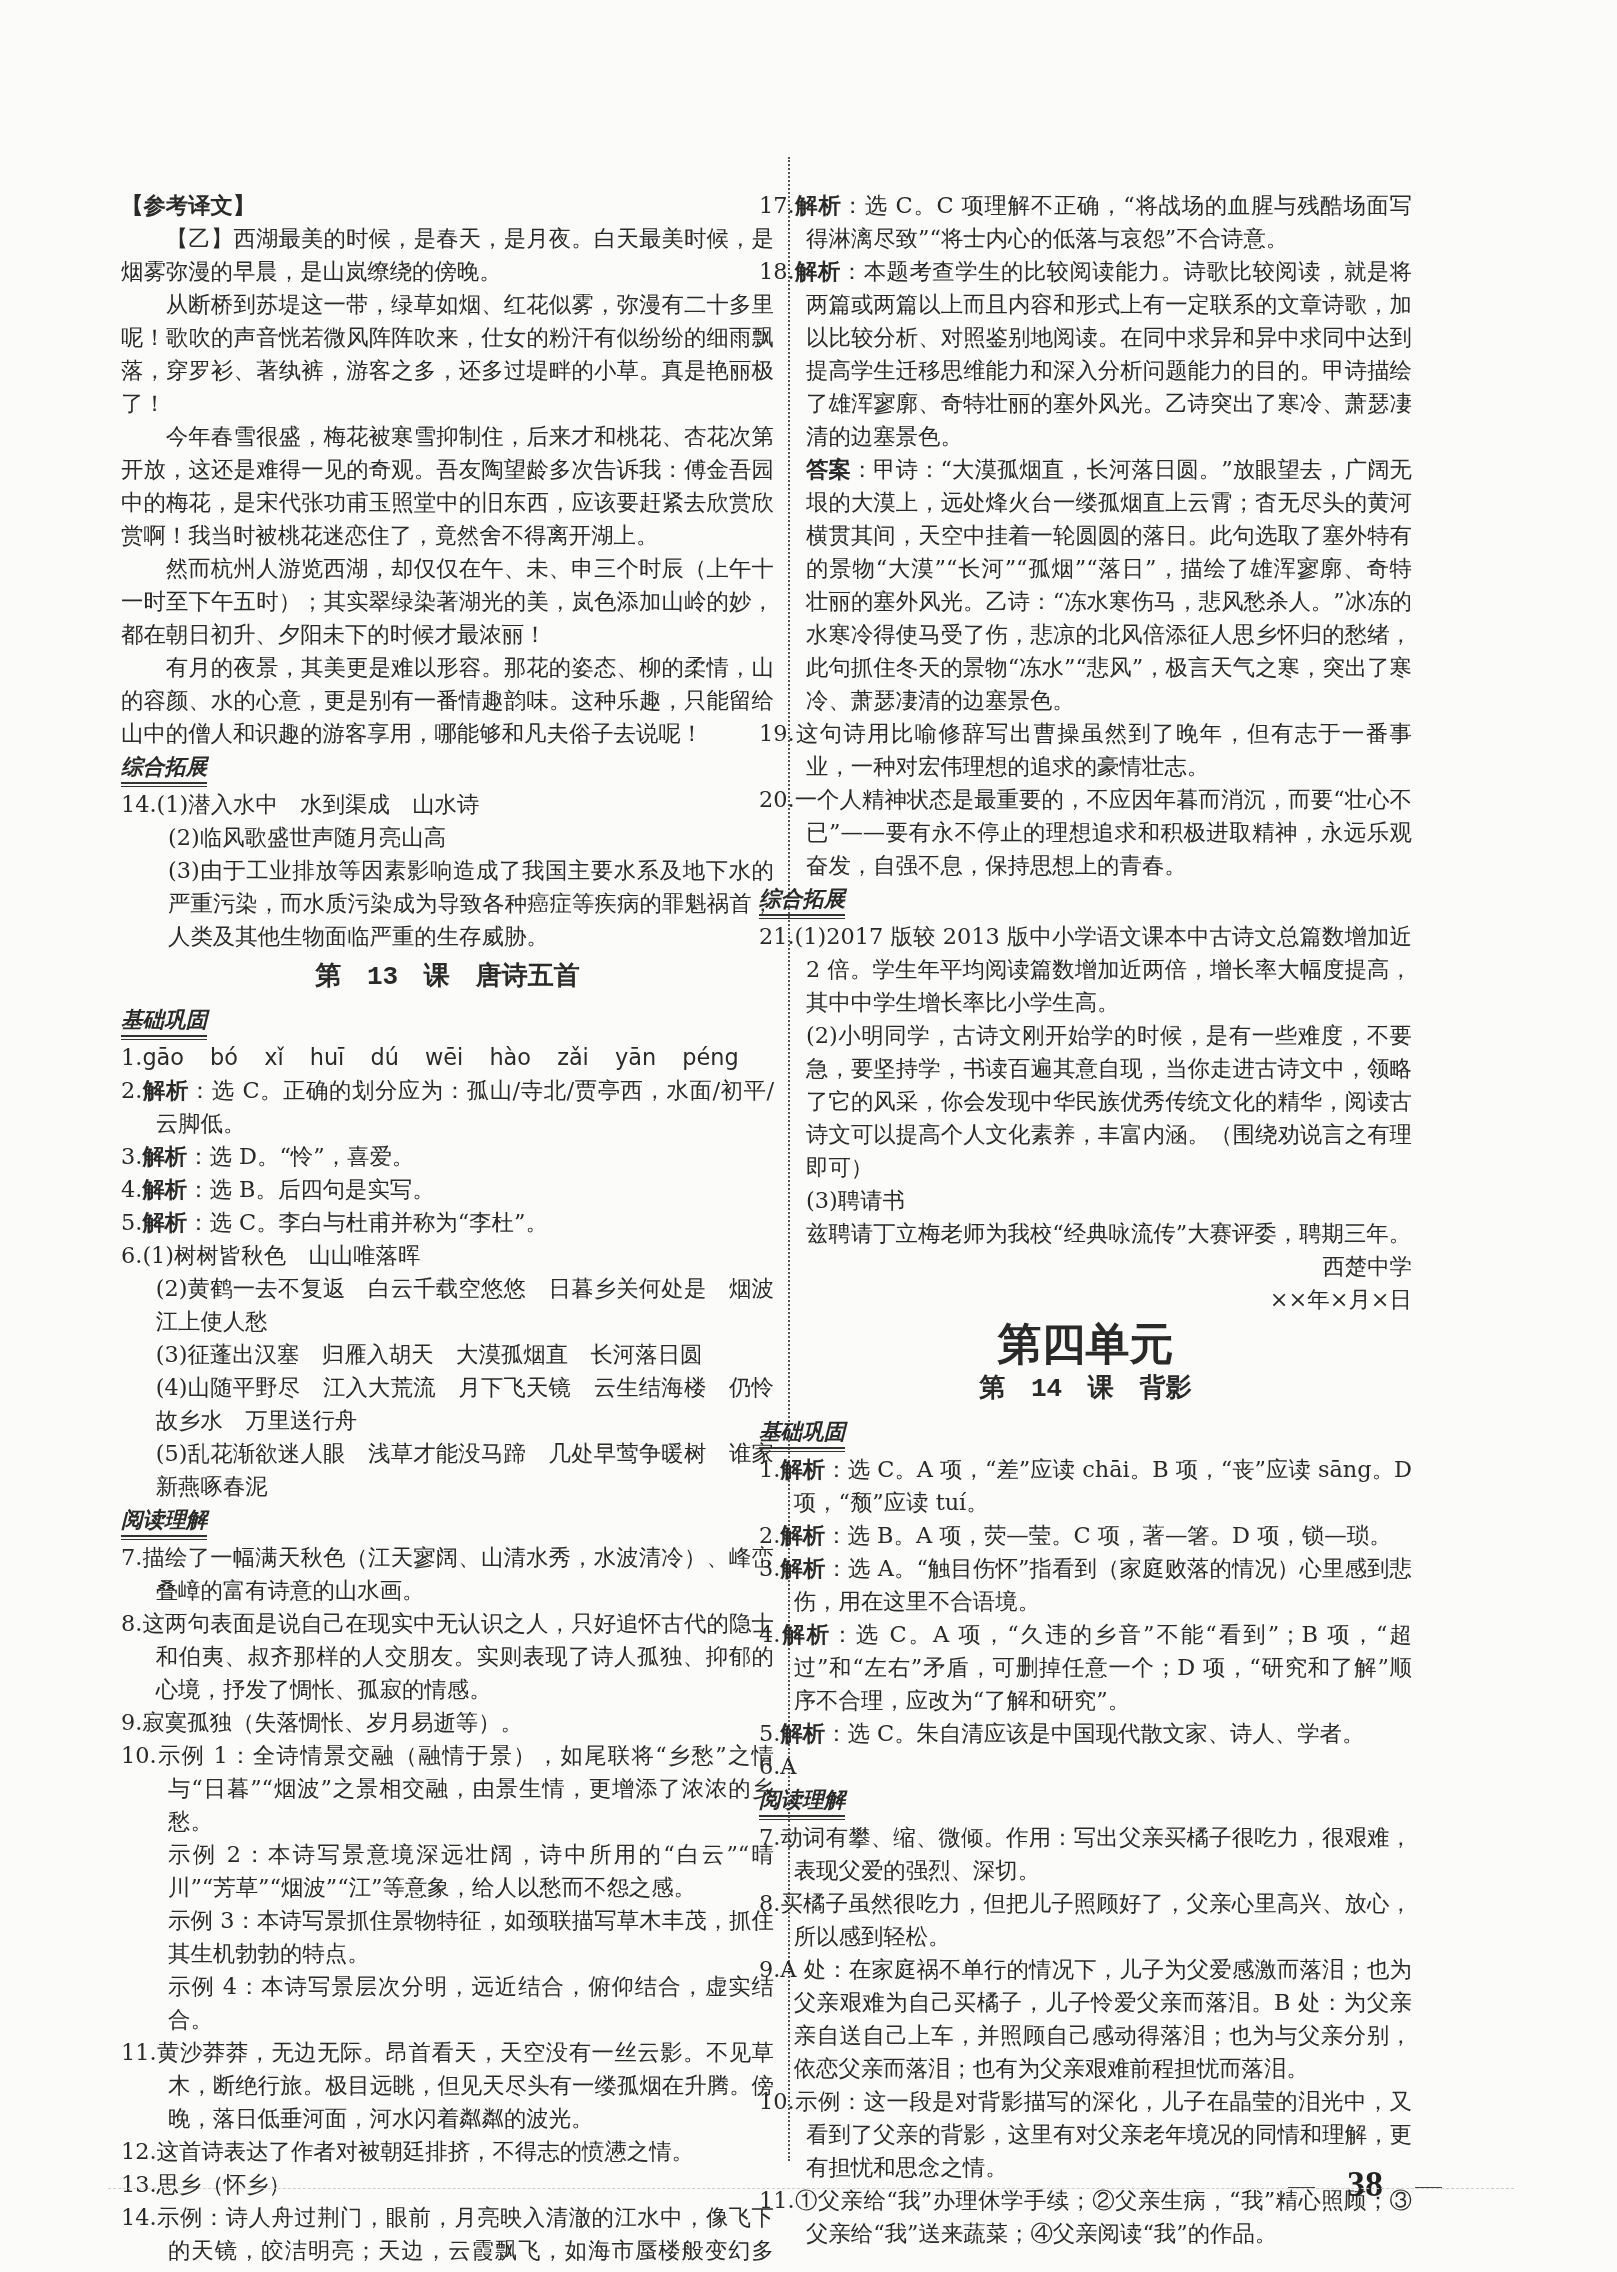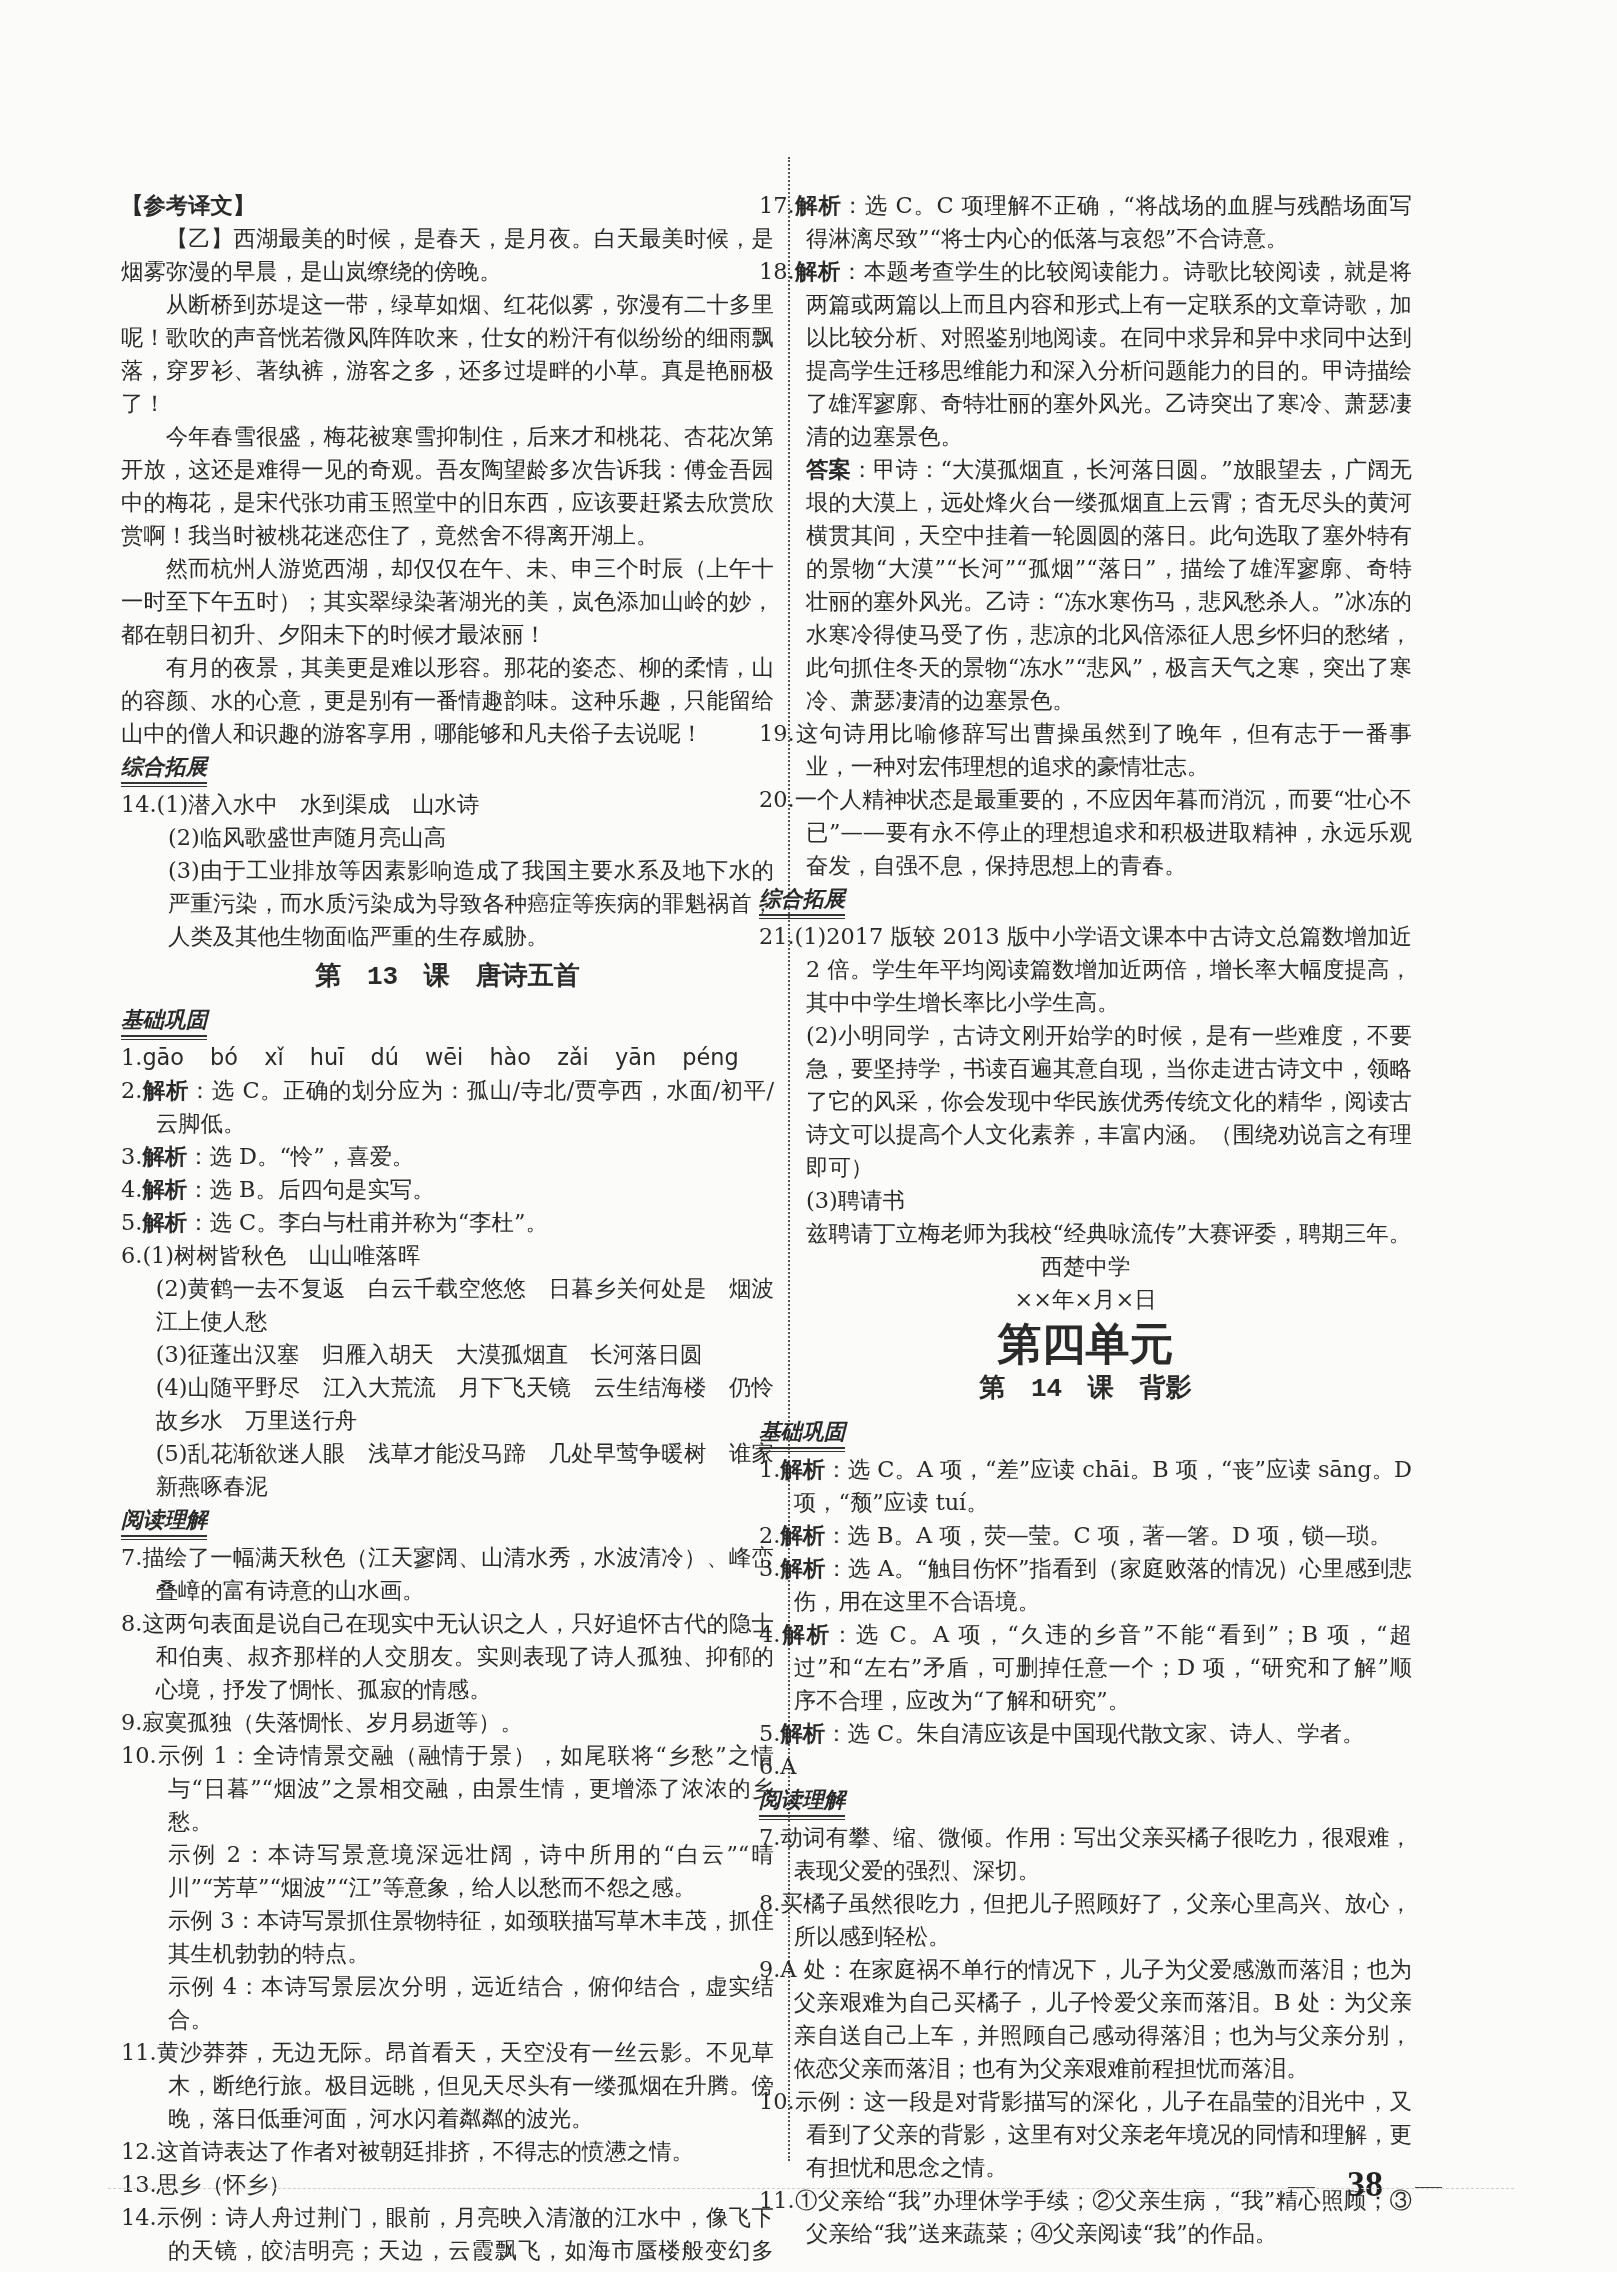--- a/index.html
+++ b/index.html
@@ -32,21 +32,21 @@
     content:""; position:absolute; left:0; right:0; bottom:-5px; border-bottom:1.1px solid #333;
   }
   .lesson {
     text-align:center; font-weight:bold; font-size:26px; line-height:40px;
     font-family:Liberation Mono, monospace; margin:4.3px 0 5.8px 0; word-spacing:10px;
   }
   .unit {
     text-align:center; font-weight:bold; font-size:44px; line-height:43px;
     font-family:"DejaVu Sans","Liberation Sans",sans-serif; margin:5.8px 0 0 0;
   }
-  .right { text-align:center; margin:0; }
+  .right { text-align:right; margin:0; }
   .pinyin { font-family:"DejaVu Sans","Liberation Sans",sans-serif; word-spacing:19px; }
   .pagenum {
     position:absolute; top:2163px; left:0; width:1474px; text-align:right;
     font-family:"Liberation Serif","DejaVu Serif",serif; font-weight:bold; font-size:36px; color:#222;
   }
   .pagenum .dash { display:inline-block; width:27px; border-top:1.4px solid #444; vertical-align:middle; margin:0 32px; }
   .bottom-rule { position:absolute; top:2188px; left:108px; width:1406px; border-top:0.7px dashed #cfcfcf; }
 </style>
 </head>
 <body>

